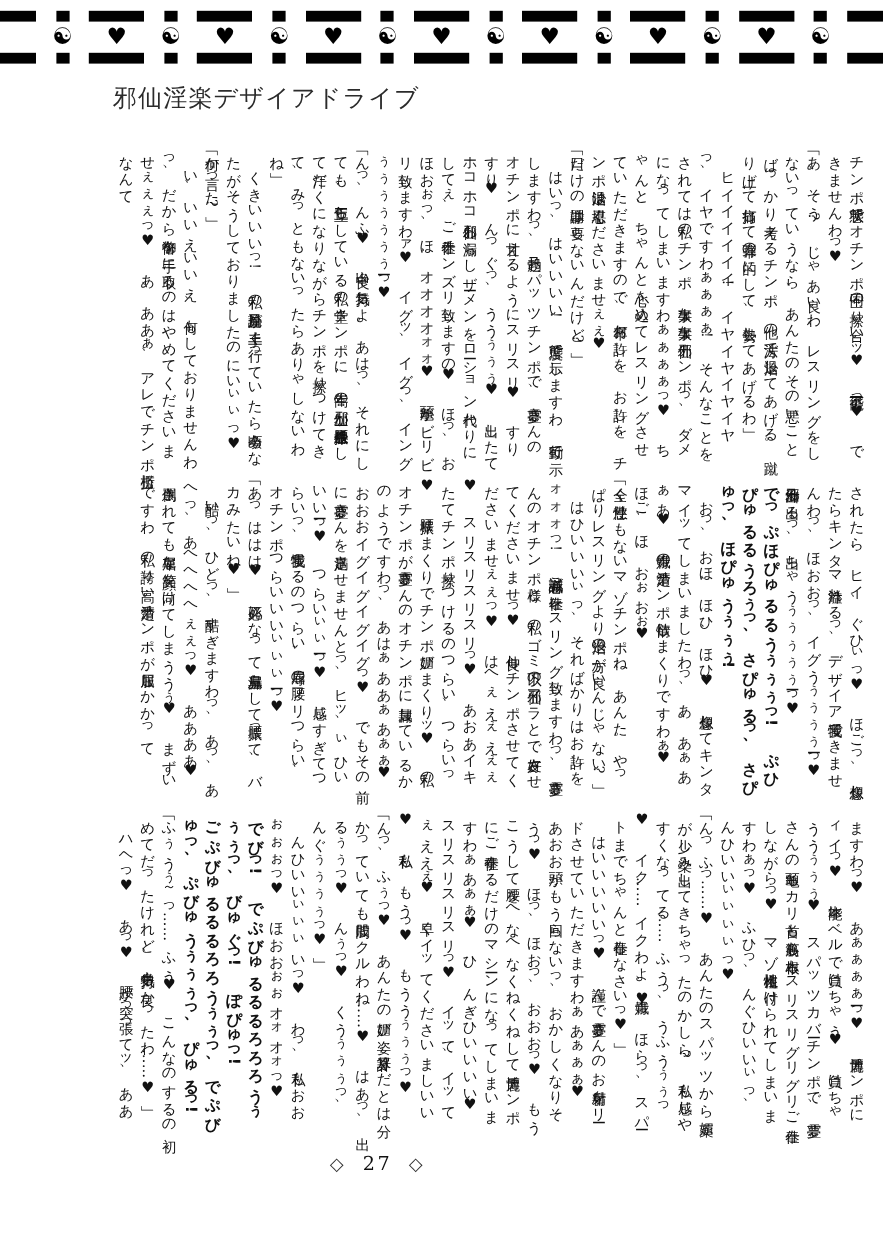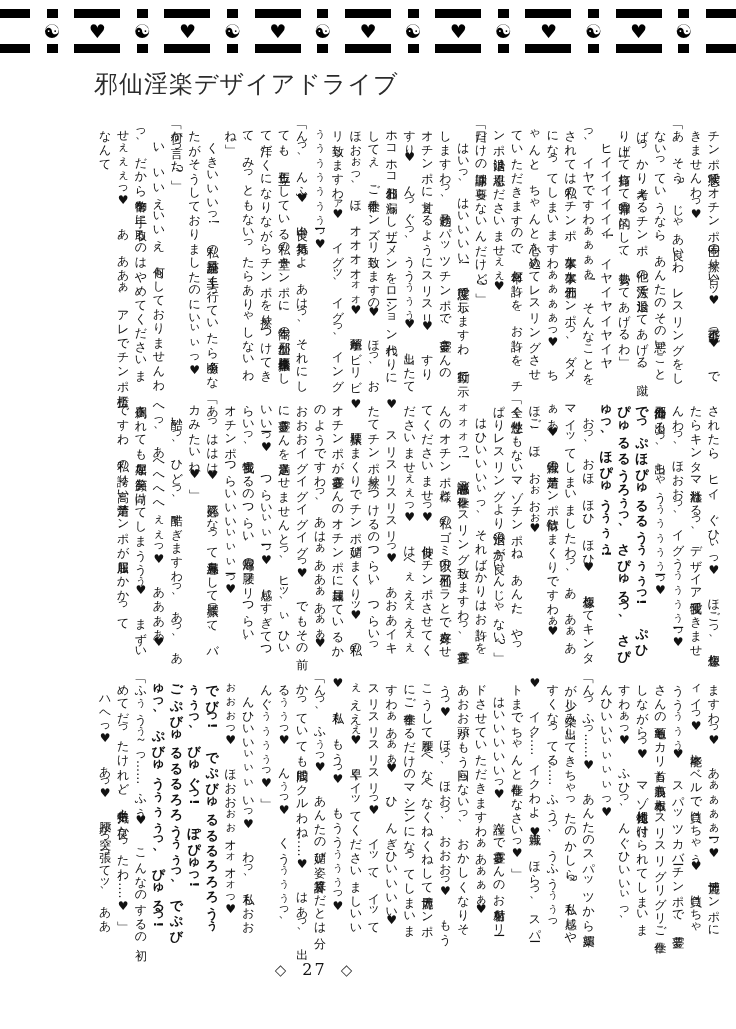--- a/index.html
+++ b/index.html
@@ -16,21 +16,21 @@
   .bunit.heart .mark{width:46px;}
   .bunit.yinyang .mark{width:11px;}
   .bunit.bracket .mark{width:30px;}
   .bunit .sym{font-family:"DejaVu Sans",sans-serif;font-size:19px;
     line-height:22px;height:22px;color:#000;}
   .bunit.bracket .sym{visibility:hidden;}
 
   
   .title{position:absolute;left:94px;top:68px;margin:0;
     font-family:"DejaVu Sans",sans-serif;font-weight:500;
-    font-size:24px;letter-spacing:1px;color:#2b2b2b;}
+    font-size:20px;letter-spacing:1px;color:#2b2b2b;}
 
   
   .vblock{position:absolute;right:14px;width:680px;
     writing-mode:vertical-rl;text-orientation:mixed;
     font-size:12px;line-height:17.9px;letter-spacing:0.4px;
     color:#111;}
   .seg{white-space:pre-line;}
   .seg.sfx{font-family:"DejaVu Sans",sans-serif;font-weight:700;
     font-size:13px;letter-spacing:0.6px;}
   #block1{top:122px;height:266px;}

